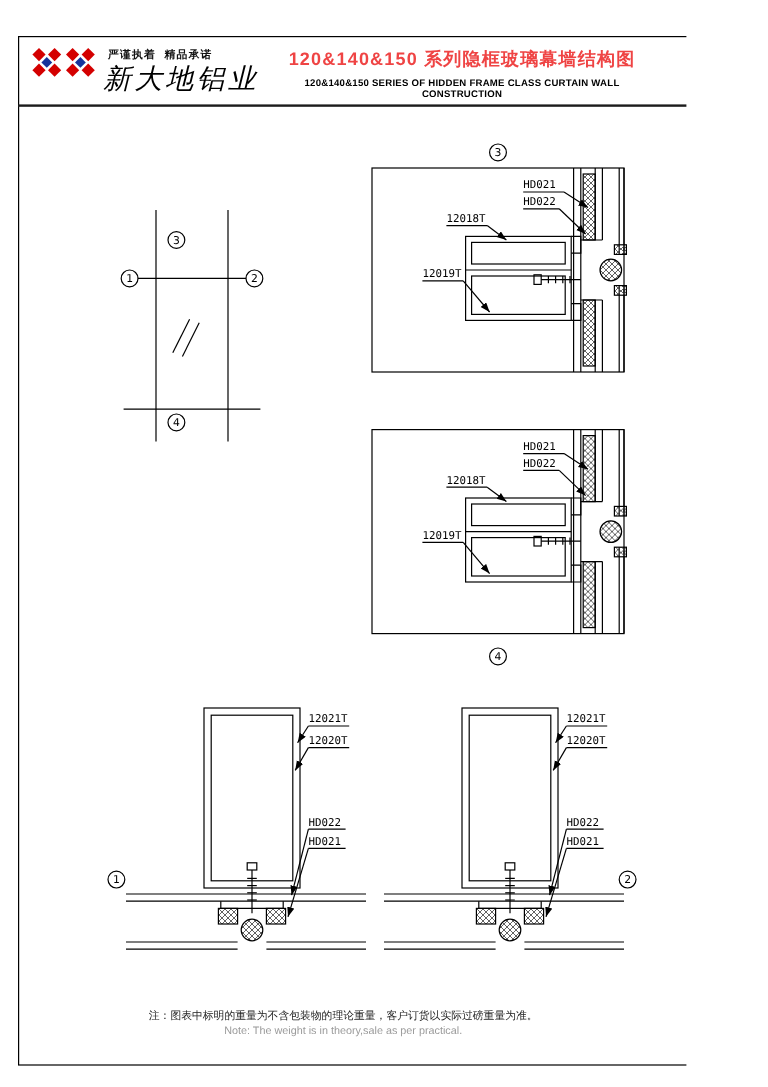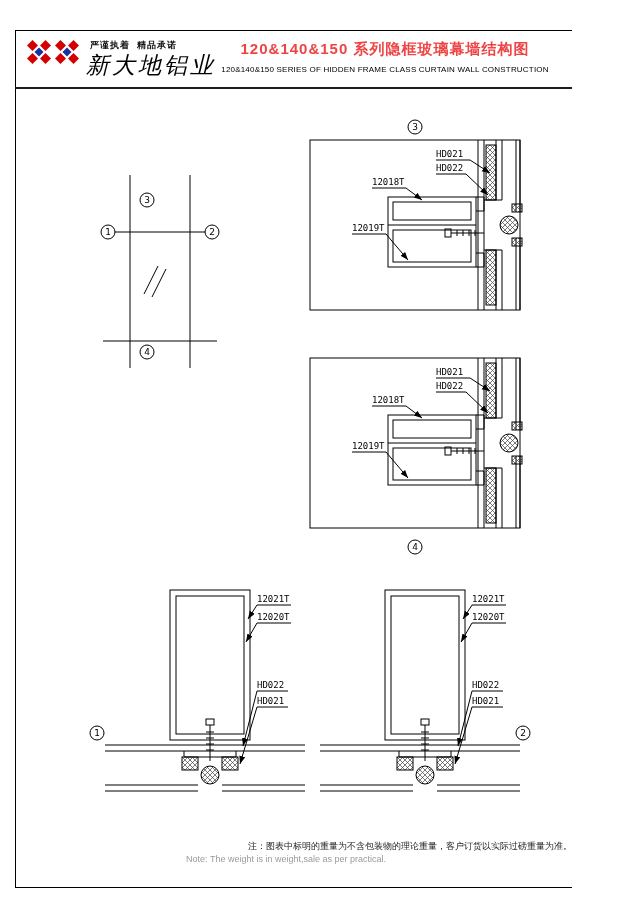--- a/index.html
+++ b/index.html
@@ -8,27 +8,27 @@
   .frame { position:absolute; left:15px; top:30px; width:610px; height:858px; border:1px solid #000; }
   .divider { position:absolute; left:15px; top:87px; width:610px; height:0; border-top:2px solid #1c1c1c; }
 
   .logo { position:absolute; left:24px; top:37px; }
   .slogan { position:absolute; left:90px; top:39px; font-size:9px; font-weight:bold; color:#111; letter-spacing:1px; white-space:pre; }
   .company { position:absolute; left:86px; top:50px; font-size:23px; font-weight:normal; font-style:italic;
              font-family:"DejaVu Serif",serif; letter-spacing:3px; color:#000; }
 
   .titleblock { position:absolute; right:22px; top:40px; width:330px; text-align:center; }
   .title-cn { font-size:15px; font-weight:bold; color:#ef4444; letter-spacing:1px; }
-  .title-en { font-size:8px; font-weight:normal; color:#000; margin-top:6px; letter-spacing:0.2px; }
+  .title-en { font-size:8px; font-weight:bold; color:#000; margin-top:6px; letter-spacing:0.2px; }
 
   .drawing { position:absolute; left:0; top:0; }
   .lbl { font:9px "DejaVu Sans Mono",monospace; fill:#000; stroke:none; }
   .mk  { font:9px "DejaVu Sans",sans-serif; fill:#000; stroke:none; text-anchor:middle; }
 
-  .note-cn { position:absolute; left:0; top:840px; width:100%; text-align:right; font-size:9px; color:#222; }
+  .note-cn { position:absolute; left:0; top:840px; width:100%; text-align:center; font-size:9px; color:#222; }
   .note-en { position:absolute; left:0; top:854px; width:100%; text-align:center; font-size:9px; color:#9a9a9a; }
 </style>
 </head>
 <body>
 
 <div class="page">
 
   <div class="frame"></div>
 
   <svg class="logo" width="58" height="30" viewBox="0 0 58 30">
@@ -223,15 +223,15 @@
       <text class="lbl" x="157" y="103">HD022</text>
       <text class="lbl" x="157" y="119">HD021</text>
     </g>
     <g transform="translate(523,733)">
       <circle r="7" fill="#fff" stroke="#000"></circle>
         <text class="mk" y="3">2</text>
     </g>
   </svg>
 
   <div class="note-cn">注：图表中标明的重量为不含包装物的理论重量，客户订货以实际过磅重量为准。</div>
-  <div class="note-en">Note: The weight is in weight,sale as per practical.</div>
+  <div class="note-en">Note: The weight is in theory,sale as per practical.</div>
 
 </div>
 
 </body></html>

